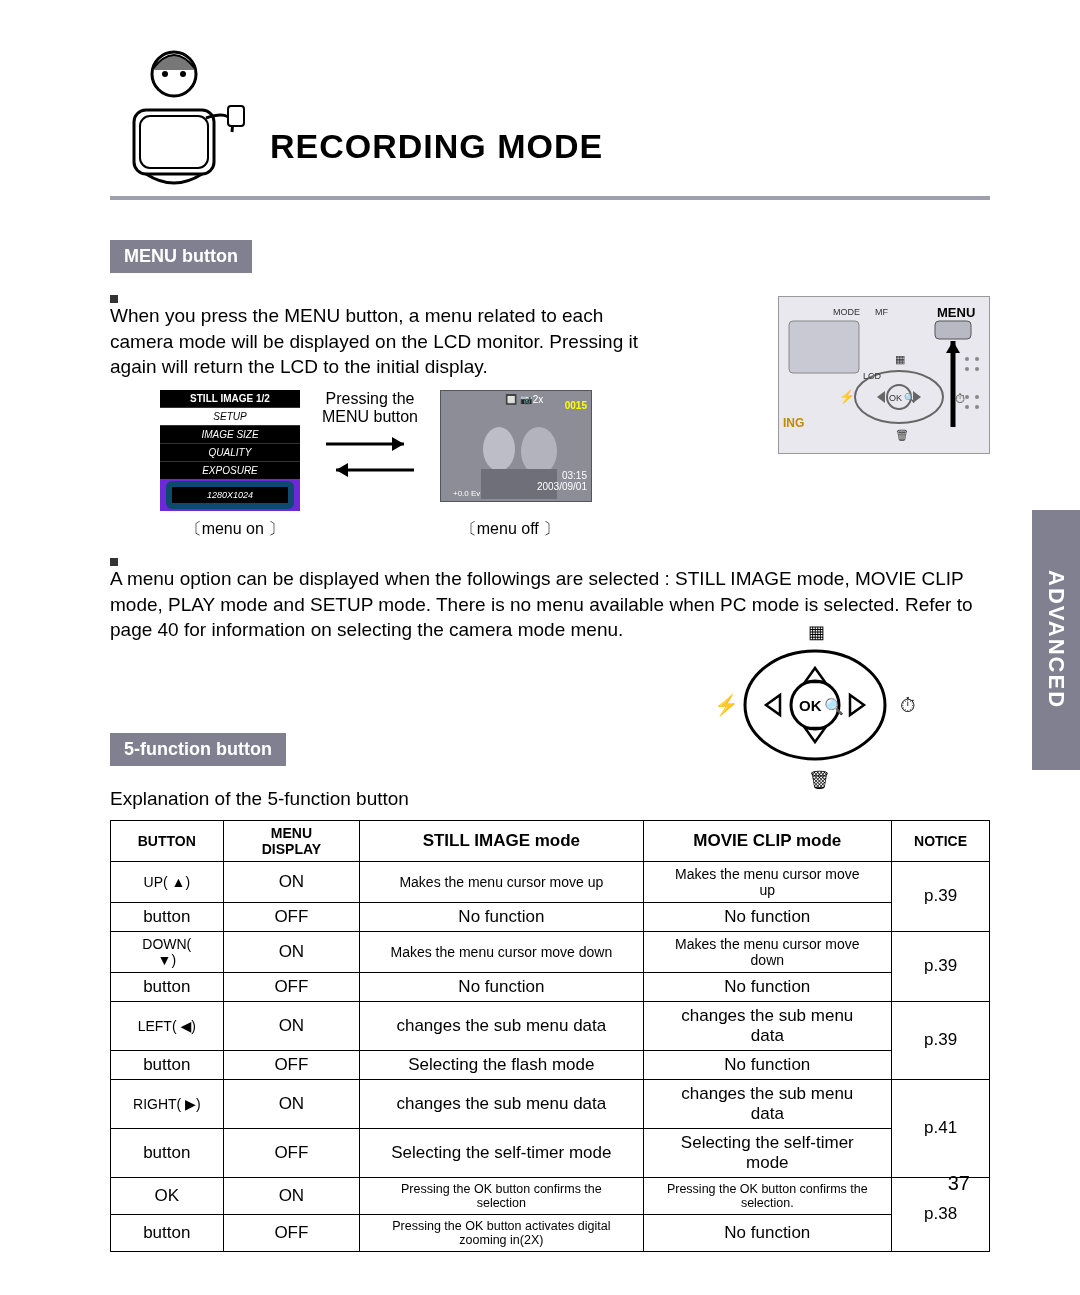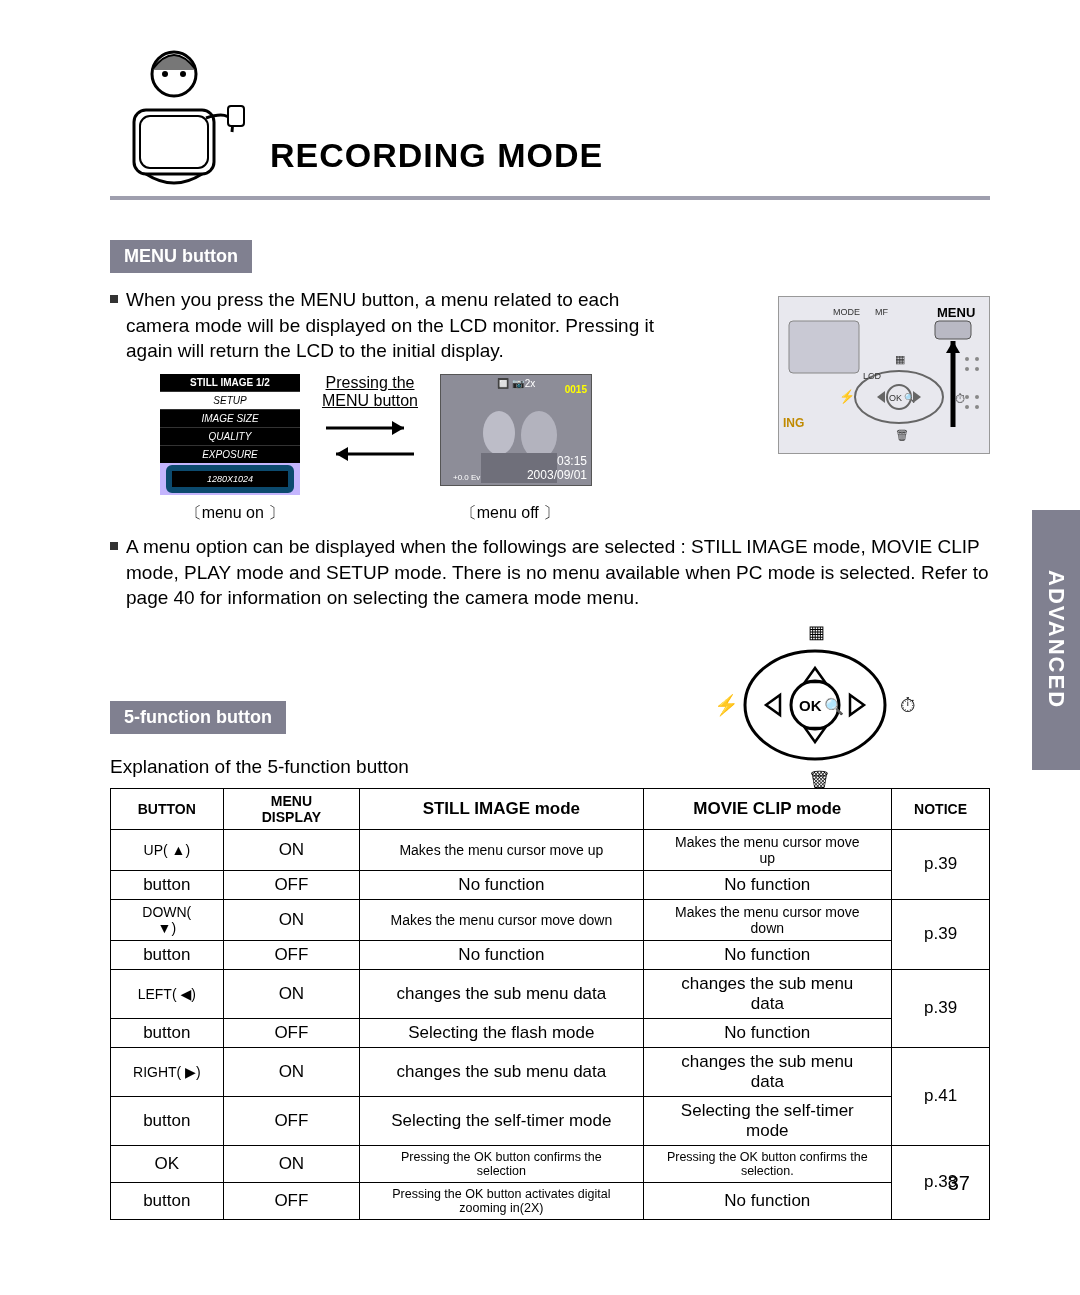--- a/index.html
+++ b/index.html
@@ -24,39 +24,40 @@
   }
   .mascot {
     width: 150px;
     height: 160px;
     margin-right: 10px;
   }
   .page-title {
     font-size: 34px;
     font-weight: bold;
     letter-spacing: 1px;
-    margin-bottom: 15px;
+    margin-bottom: 24px;
   }
   .header-rule {
     border: none;
     border-top: 4px solid #9f9fae;
     margin: 0 0 40px 0;
   }
   .section-badge {
     display: inline-block;
     background: #808090;
     color: #fff;
     font-weight: bold;
     padding: 6px 14px;
     font-size: 18px;
     margin-bottom: 14px;
   }
   .bullet-block {
     display: flex;
     margin-bottom: 8px;
+    flex-direction: column;
   }
   .bullet-dot {
     width: 8px;
     height: 8px;
     background: #333;
     border-radius: 0;
     margin-top: 8px;
     margin-right: 8px;
     flex: 0 0 8px;
   }
@@ -64,49 +65,48 @@
     font-size: 19px;
     line-height: 1.35;
   }
   .menu-row {
     display: flex;
     align-items: flex-start;
     margin: 10px 0 8px 50px;
   }
   .lcd-menu {
     width: 140px;
-    background: #c4b5fd;
+    background: #6d28d9;
     color: #fff;
     font-size: 10px;
     text-align: center;
   }
   .lcd-menu .hdr { background:#000; padding:3px 0; font-weight:bold; }
   .lcd-menu .row { background:#000; border-top:1px solid #333; padding:3px 0;font-style:italic; }
   .lcd-menu .row.sel { background:#fff; color:#000; }
   .lcd-menu .row.out { background:#000; border:6px solid #0c4a6e; margin:2px 6px; border-radius:6px; font-size:9px;}
   .press-col {
     width: 120px;
     text-align: center;
     font-size: 16px;
     margin: 0 10px;
-    text-decoration: underline;
   }
   .arrow-svg { margin-top:4px; }
   .lcd-photo {
     width: 150px;
     height: 110px;
     background: linear-gradient(180deg,#9a9aa8,#6c6c78);
     border:1px solid #555;
     position: relative;
     font-size:10px;
     color:#fff;
   }
-  .lcd-photo .tl { position:absolute; top:3px; left:8px;padding-left:48px; }
+  .lcd-photo .tl { position:absolute; top:3px; left:16px;padding-left:48px; }
   .lcd-photo .tr { position:absolute; top:9px; right:4px; color:#ff0; font-weight:bold;}
-  .lcd-photo .br { position:absolute; bottom:3px; right:4px; font-size:12px; text-align:right;}
+  .lcd-photo .br { position:absolute; bottom:9px; right:4px; font-size:10px; text-align:right;}
   .lcd-photo .bl { position:absolute; bottom:3px; left:12px; font-size:8px;}
   .caption-row { display:flex; margin-left:50px; font-size:16px; margin-top:6px;}
   .caption-row .c1 { width:150px; text-align:center; }
   .caption-row .spacer { width:120px; }
   .caption-row .c2 { width:160px; text-align:center; }
   .camera-box {
     position: absolute;
     top: 256px;
     right: 90px;
     width: 210px;

